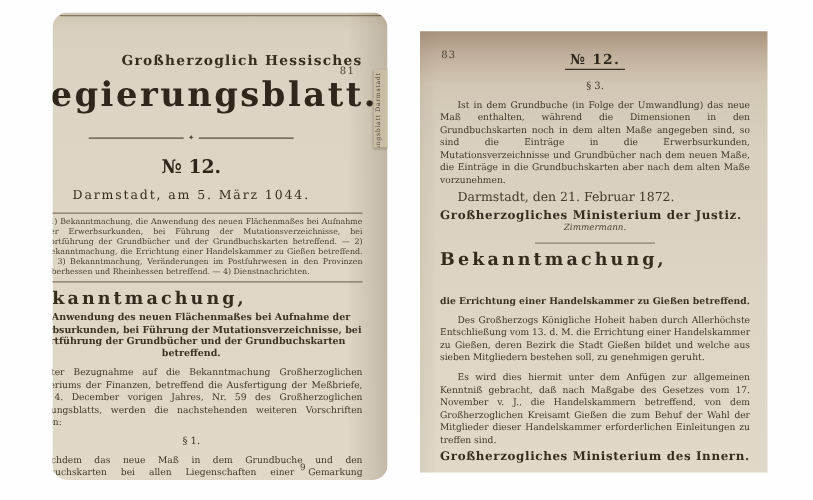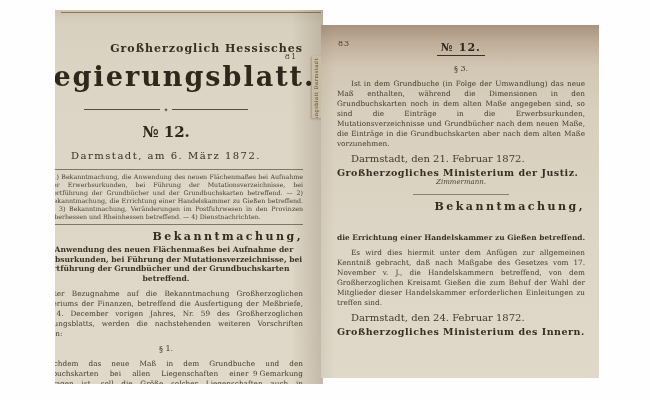--- a/index.html
+++ b/index.html
@@ -1,52 +1,52 @@
 <!DOCTYPE html>
 <html><head>
 <meta charset="utf-8">
 <style>
   html,body{margin:0;padding:0;width:650px;height:400px;background:#fefefe;overflow:hidden;
     font-family:"DejaVu Serif","Liberation Serif",serif;color:#41372b;}
   .stage{position:relative;width:650px;height:400px;}
 
   
-  .page-left{position:absolute;left:55px;top:10px;width:268px;height:374px;overflow:hidden;
+  .page-left{position:absolute;left:42px;top:10px;width:268px;height:374px;overflow:hidden;
     background:
       linear-gradient(90deg, rgba(120,100,80,0) 88%, rgba(110,92,70,.25) 100%),
-      linear-gradient(180deg, #cfc5b0 0%, #d9d1c0 4%, #dcd4c4 20%, #ded6c6 70%, #e0d8c8 100%);}
+      linear-gradient(180deg, #cfc5b0 0%, #d9d1c0 4%, #dcd4c4 20%, #ded6c6 70%, #e0d8c8 100%); border-radius: 12px;}
   .page-left .topline{position:absolute;top:2px;left:6px;right:2px;border-top:1.5px solid #5a4c3a;opacity:.65;}
   .lp-content{position:absolute;left:-26px;right:20px;top:0;}
   .pagenum-l{position:absolute;top:42px;right:26px;font-size:8px;letter-spacing:1px;color:#4a4034;}
 
   .gaz-header{margin-top:32px;text-align:right;font-size:11px;font-weight:bold;letter-spacing:1px;color:#372e22;}
   .gaz-title{margin-top:6px;text-align:center;font-size:27px;font-weight:bold;letter-spacing:2px;color:#2f271c;}
   .orn-rule{display:flex;align-items:center;margin:14px 55px 0 55px;color:#4a4034;}
   .orn-rule::before,.orn-rule::after{content:"";flex:1;border-top:1px solid #5a4c3a;}
   .orn-rule .orn{font-size:6px;padding:0 3px;}
   .issue-no{margin-top:10px;text-align:center;font-size:15px;font-weight:bold;color:#2f271c;}
   .dateline-l{margin-top:9px;text-align:center;font-size:10px;letter-spacing:1.5px;color:#372e22;}
   .rule-full{border:none;border-top:1px solid #5a4c3a;opacity:.7;margin:8px 0 0 0;}
   .inhalt{margin-top:3px;font-size:6.3px;line-height:8px;text-align:justify;color:#4a4034;
     padding-left:20px;text-indent:-20px;}
   .rule-full2{border:none;border-top:1px solid #5a4c3a;opacity:.7;margin:3px 0 0 0;}
 
-  .ann-head{margin-top:5px;text-align:right;font-size:11px;font-weight:bold;letter-spacing:2.5px;color:#352c20;}
+  .ann-head{margin-top:5px;text-align:left;font-size:14px;font-weight:bold;letter-spacing:2.5px;color:#352c20;}
   .ann-sub{margin-top:2px;text-align:center;font-size:7.6px;line-height:9.5px;font-weight:bold;color:#3c3327;}
   .body-par{margin-top:6px;font-size:7.3px;line-height:10px;text-align:justify;text-indent:14px;color:#43392c;}
   .par-head{margin-top:5px;text-align:center;font-size:8px;color:#43392c;}
   .sig-mark{position:absolute;bottom:6px;left:198px;font-size:7px;color:#4a4034;}
 
   .spine-stamp{position:absolute;top:46px;right:-2px;width:13px;height:62px;background:#c9bda6;
     box-shadow:-1px 1px 2px rgba(90,75,55,.35);overflow:hidden;}
   .spine-stamp span{display:block;writing-mode:vertical-rl;transform:rotate(180deg);
     font-size:5px;line-height:6px;letter-spacing:.5px;color:#4e4434;padding:2px 1px;white-space:nowrap;}
 
   
-  .page-right{position:absolute;left:321px;top:25px;width:278px;height:353px;overflow:hidden;
+  .page-right{position:absolute;left:336px;top:25px;width:278px;height:353px;overflow:hidden;
     background:
       linear-gradient(90deg, rgba(120,100,80,.10) 0%, rgba(120,100,80,0) 5%),
       linear-gradient(180deg, #a8937e 0%, #bfae99 5%, #d2c7b4 12%, #d8cfbe 25%, #dcd4c4 55%, #e0d9c9 100%);}
   .rp-content{position:absolute;left:16px;right:14px;top:0;}
   .pagenum-r{position:absolute;top:14px;left:17px;font-size:8px;letter-spacing:1px;color:#4a4034;}
   .rp-issue{margin-top:11px;text-align:center;}
   .rp-issue span{display:inline-block;font-size:11px;font-weight:bold;letter-spacing:1px;
     border-bottom:1.5px solid #3a3024;padding:0 4px 1px 4px;color:#2f271c;}
   .rp .par-head{margin-top:8px;}
   .rp-datepar{margin-top:4px;font-size:10px;text-indent:14px;color:#43392c;}
@@ -66,21 +66,21 @@
     <div class="topline"></div>
     <div class="pagenum-l">81</div>
 
     <div class="lp-content">
       <div class="gaz-header">Großherzoglich Hessisches</div>
       <div class="gaz-title">Regierungsblatt.</div>
       <div class="orn-rule">
         <span class="orn">✦</span>
       </div>
       <div class="issue-no">№ 12.</div>
-      <div class="dateline-l">Darmstadt, am 6. März 1872.</div>
+      <div class="dateline-l">Darmstadt, am 5. März 1044.</div>
       <hr class="rule-full">
       <div class="inhalt">Inhalt: 1) Bekanntmachung, die Anwendung des neuen Flächenmaßes bei Aufnahme der Erwerbsurkunden, bei Führung der Mutationsverzeichnisse, bei Fortführung der Grundbücher und der Grundbuchskarten betreffend. — 2) Bekanntmachung, die Errichtung einer Handelskammer zu Gießen betreffend. — 3) Bekanntmachung, Veränderungen im Postfuhrwesen in den Provinzen Oberhessen und Rheinhessen betreffend. — 4) Dienstnachrichten.</div>
       <hr class="rule-full2">
 
       <div class="ann-head">Bekanntmachung,</div>
       <div class="ann-sub">die Anwendung des neuen Flächenmaßes bei Aufnahme der Erwerbsurkunden, bei Führung der Mutationsverzeichnisse, bei Fortführung der Grundbücher und der Grundbuchskarten betreffend.</div>
       <div class="body-par">Unter Bezugnahme auf die Bekanntmachung Großherzoglichen Ministeriums der Finanzen, betreffend die Ausfertigung der Meßbriefe, d. d. 4. December vorigen Jahres, Nr. 59 des Großherzoglichen Regierungsblatts, werden die nachstehenden weiteren Vorschriften erlassen:</div>
       <div class="par-head">§ 1.</div>
       <div class="body-par">Nachdem das neue Maß in dem Grundbuche und den Grundbuchskarten bei allen Liegenschaften einer Gemarkung eingetragen ist, soll die Größe solcher Liegenschaften auch in Erwerbsurkunden und Mutationsverzeichnissen nach dem neuen Maße ausgedrückt werden.</div>
 
@@ -101,20 +101,20 @@
       </div>
       <div class="par-head">§ 3.</div>
       <div class="body-par">Ist in dem Grundbuche (in Folge der Umwandlung) das neue Maß enthalten, während die Dimensionen in den Grundbuchskarten noch in dem alten Maße angegeben sind, so sind die Einträge in die Erwerbsurkunden, Mutationsverzeichnisse und Grundbücher nach dem neuen Maße, die Einträge in die Grundbuchskarten aber nach dem alten Maße vorzunehmen.</div>
       <div class="rp-datepar">Darmstadt, den 21. Februar 1872.</div>
       <div class="ministry">Großherzogliches Ministerium der Justiz.</div>
       <div class="countersign">Zimmermann.</div>
 
       <hr class="short-div">
       <div class="ann-head">Bekanntmachung,</div>
       <div class="ann-sub-r">die Errichtung einer Handelskammer zu Gießen betreffend.</div>
+      <div class="body-par">Des Großherzogs Königliche Hoheit haben durch Allerhöchste Entschließung vom 13. d. M. die Errichtung einer Handelskammer zu Gießen, deren Bezirk die Stadt Gießen bildet und welche aus sieben Mitgliedern bestehen soll, zu genehmigen geruht.</div>
       <div class="body-par">Es wird dies hiermit unter dem Anfügen zur allgemeinen Kenntniß gebracht, daß nach Maßgabe des Gesetzes vom 17. November v. J., die Handelskammern betreffend, von dem Großherzoglichen Kreisamt Gießen die zum Behuf der Wahl der Mitglieder dieser Handelskammer erforderlichen Einleitungen zu treffen sind.</div>
-      <div class="rp-datepar">Darmstadt, den 24. Februar 1872.</div>
       <div class="ministry">Großherzogliches Ministerium des Innern.</div>
 
     </div>
   </div>
 
 </div>
 
 </body></html>

